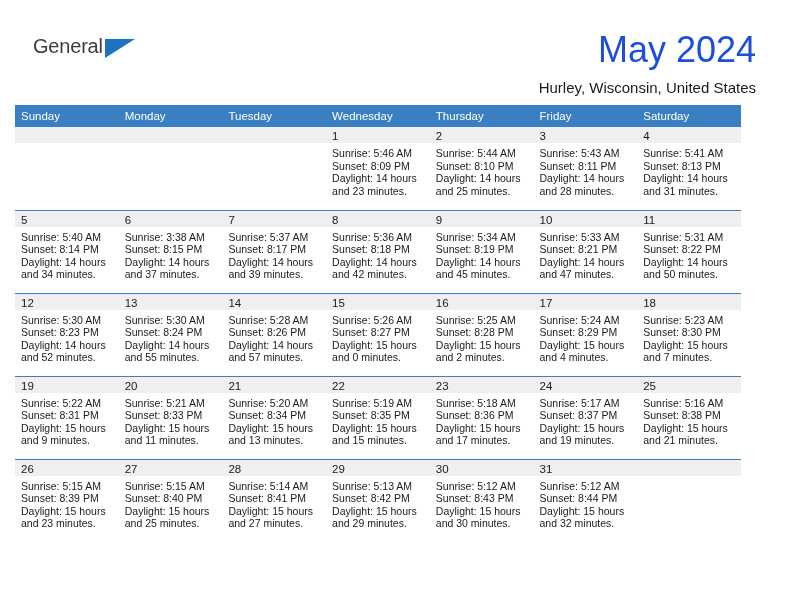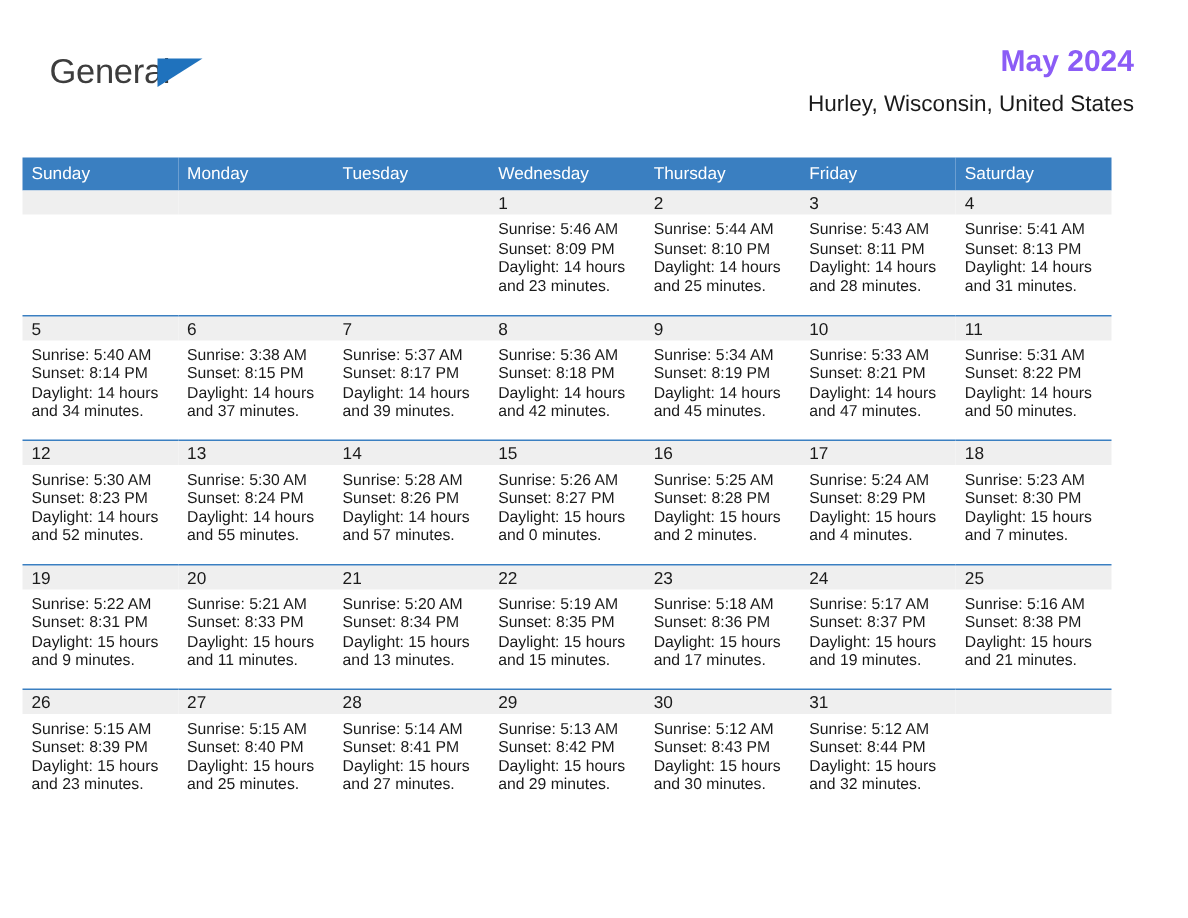--- a/index.html
+++ b/index.html
@@ -30,21 +30,21 @@
     box-sizing: border-box;
   }
   .logo {
     position: absolute;
     left: 33px;
     top: 36px;
     width: 180px;
     height: 50px;
   }
   .logo-general {
-    font-size: 23px;
+    font-size: 20px;
     color: #3d3d3d;
     letter-spacing: -0.2px;
     line-height: 1;
     display: block;
     font-family: "Liberation Sans", sans-serif;
   }
   .logo-blue {
     font-size: 21px;
     color: #1f72bd;
     letter-spacing: -0.2px;
@@ -63,24 +63,24 @@
     border-left: 30px solid #1f72bd;
     border-bottom: 19px solid transparent;
   }
   .title-block {
     position: absolute;
     right: 36px;
     top: 30px;
     text-align: right;
   }
   .cal-title {
-    font-size: 20px;
-    color: #8b5cf6;
+    font-size: 36px;
+    color: #1d4ed8;
     line-height: 1.1;
-    font-weight: bold;
+    font-weight: normal;
     margin: 0;
   }
   .cal-subtitle {
     font-size: 15px;
     color: #1a1a1a;
     margin-top: 10px;
     line-height: 1.1;
   }
 
   

